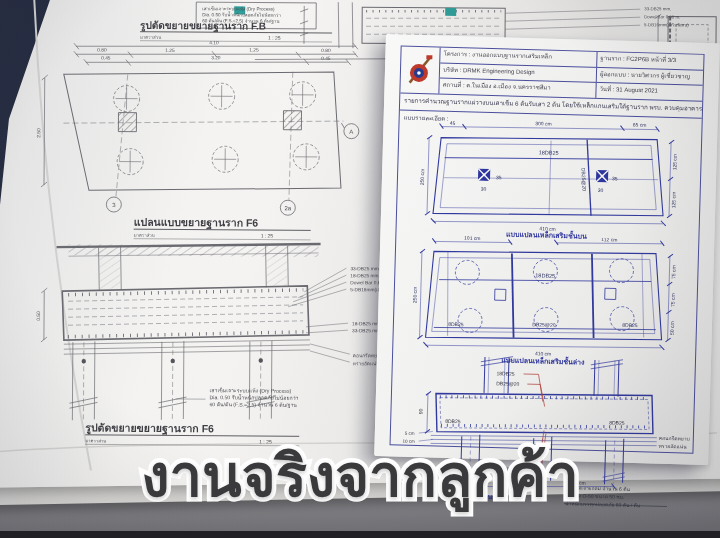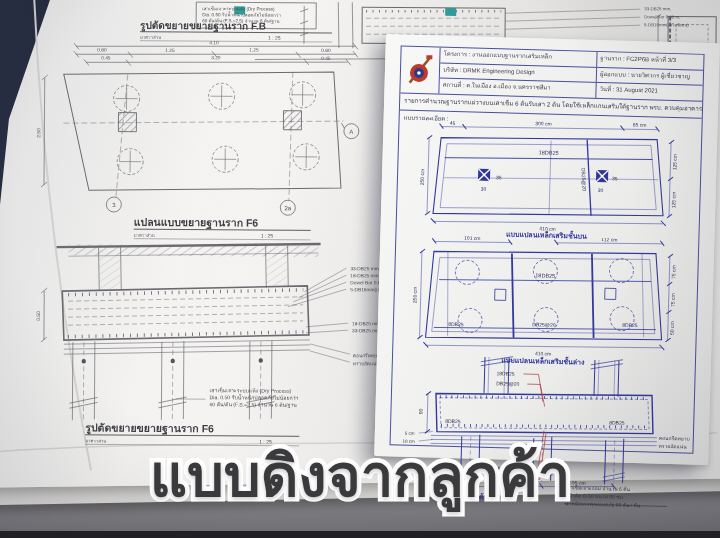--- a/index.html
+++ b/index.html
@@ -534,16 +534,16 @@
           <line x1="175" y1="148.5" x2="278" y2="148.5" stroke="#333340" stroke-width="0.6"></line>
           <text x="96" y="146" text-anchor="middle" font-size="7" font-weight="bold" fill="#2d34a0">แบบด้านข้าง</text>
         </svg>
       </div>
     </div>
   </div>
 
   <div class="sheen"></div>
   <div class="vignette"></div>
 
-  <div class="caption">แบบดิงจากลูกค้า</div>
+  <div class="caption">งานจริงจากลูกค้า</div>
 
   <div class="bottom-strip"></div>
 </div>
 
 </body></html>

